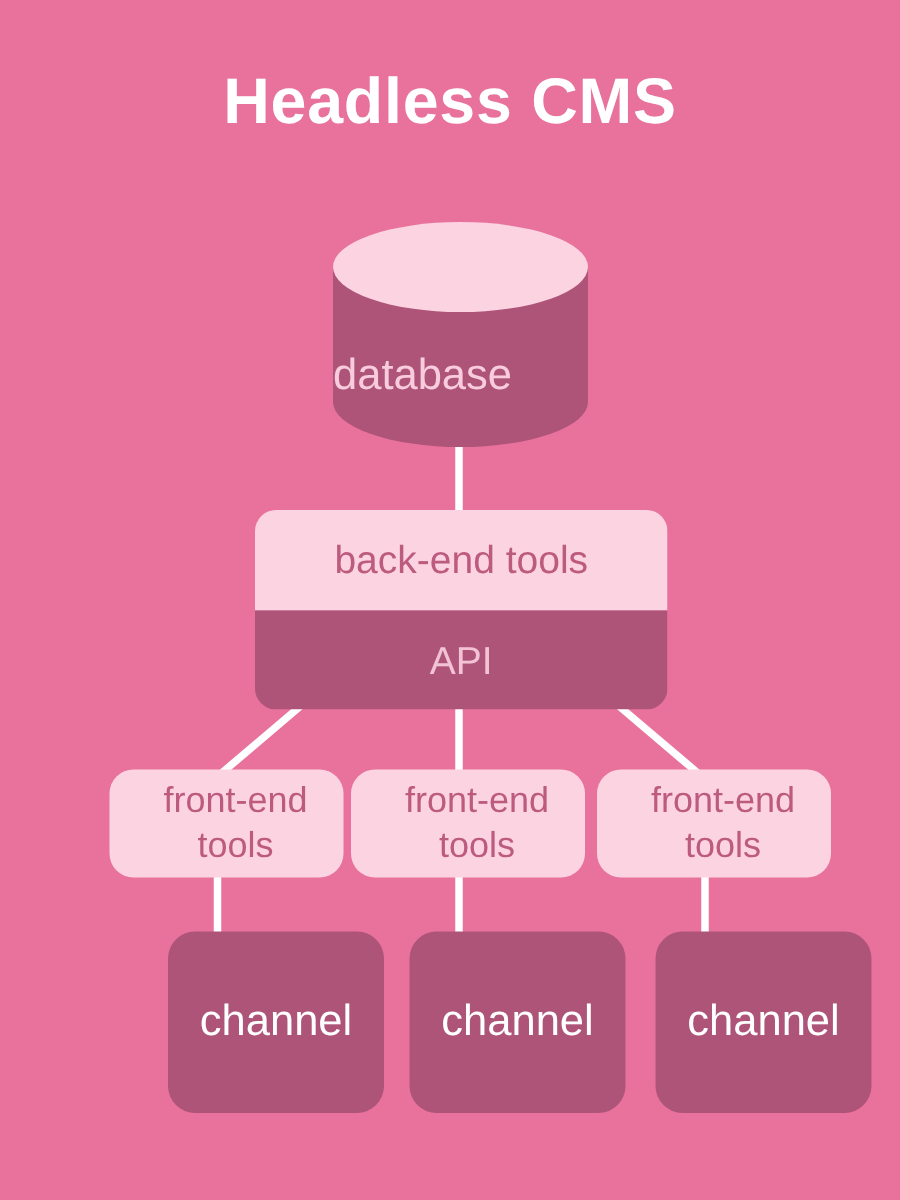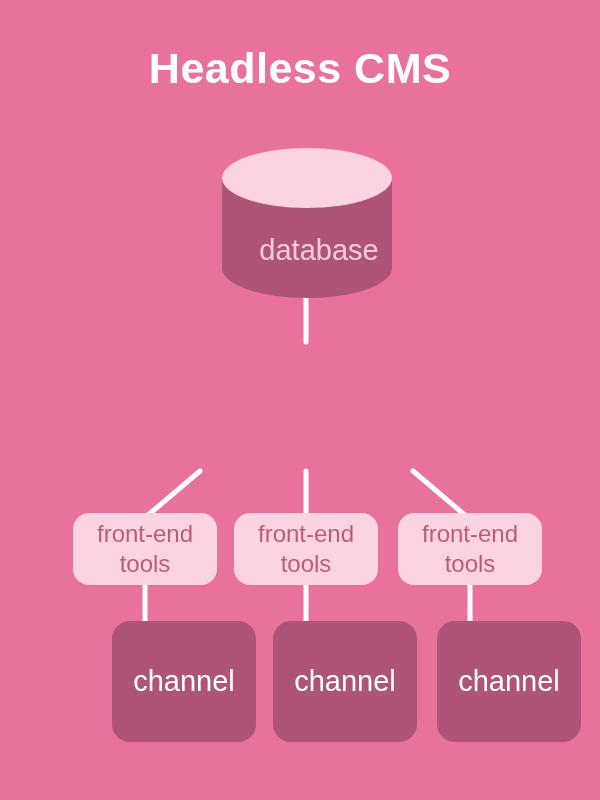--- a/index.html
+++ b/index.html
@@ -45,25 +45,24 @@
     position: absolute;
     left: 0; top: 0;
     width: 170px; height: 60px;
     background: #fcd3e0;
     border-radius: 50%;
   }
   .cyl-label {
     position: absolute;
     left: 0; top: 86px;
     width: 170px;
-    text-align: center;
+    text-align: left;
     color: #f8ccdc;
     font-size: 29px;
     font-weight: 500;
-    padding-left: 12px;
   }
 
   
   .stack {
     left: 170px; top: 340px;
     width: 275px; height: 133px;
     border-radius: 14px;
     overflow: hidden;
     display: flex;
     flex-direction: column;
@@ -90,20 +89,21 @@
     top: 513px;
     width: 144px; height: 72px;
     background: #fcd3e0;
     border-radius: 16px;
     color: #bd5b7e;
     font-size: 24px;
     font-weight: 500;
     line-height: 30px;
     display: flex; align-items: center; justify-content: center;
     text-align: center;
+    padding-left: 12px;
   }
   .fe-box .fe-label { width: 110px; }
 
   
   .ch-box {
     top: 621px;
     width: 144px; height: 121px;
     background: #ae5478;
     border-radius: 18px;
     color: #ffffff;
@@ -134,20 +134,28 @@
       <line x1="470" y1="584" x2="470" y2="622"></line>
     </g>
   </svg>
 
   <div class="node cylinder">
     <div class="cyl-body"></div>
     <div class="cyl-top"></div>
     <div class="cyl-label">database</div>
   </div>
 
+  <div class="node stack">
+    <div class="stack-top">
+      <span>back-end tools</span>
+    </div>
+    <div class="stack-bottom">
+      <span>API</span>
+    </div>
+  </div>
 
   <div class="node fe-box col1">
     <span class="fe-label">front-end tools</span>
   </div>
   <div class="node fe-box col2">
     <span class="fe-label">front-end tools</span>
   </div>
   <div class="node fe-box col3">
     <span class="fe-label">front-end tools</span>
   </div>

